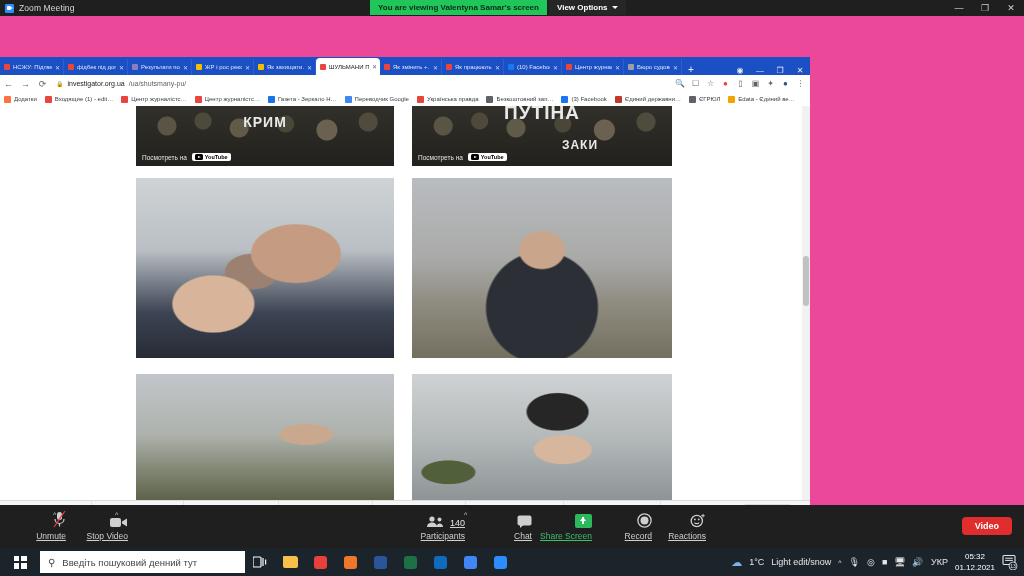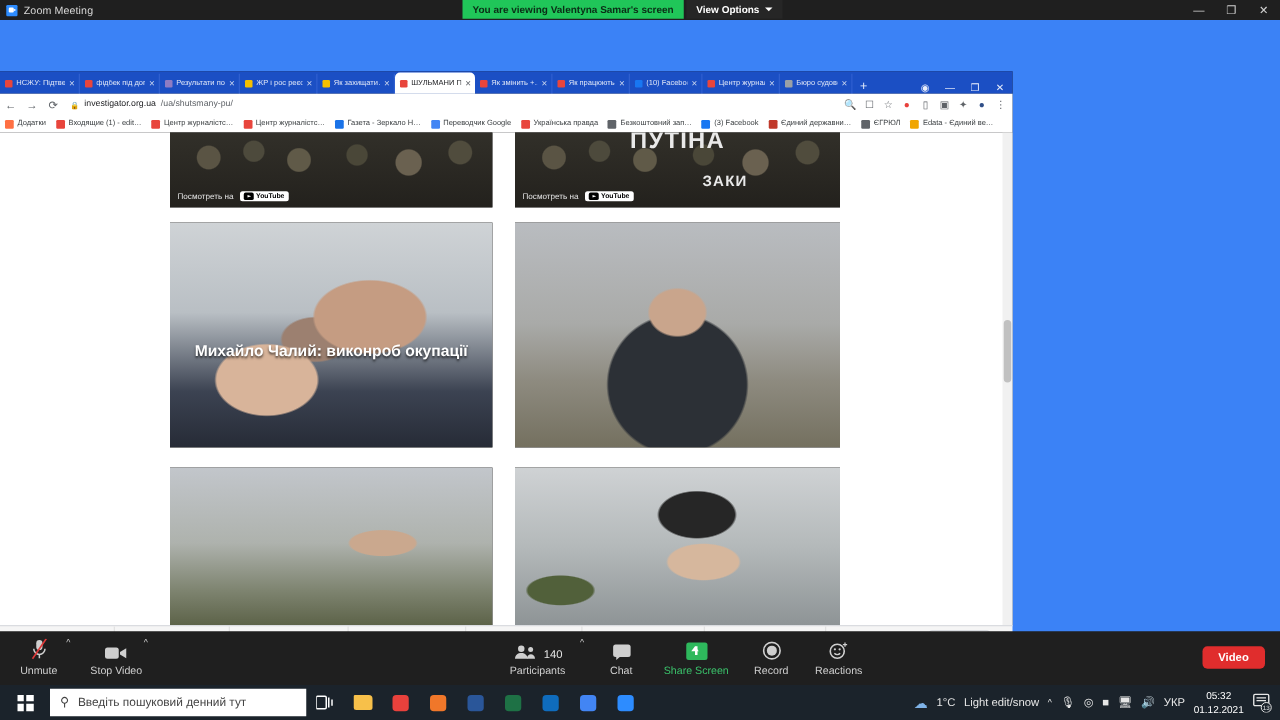--- a/index.html
+++ b/index.html
@@ -1,20 +1,20 @@
 <!DOCTYPE html>
 <html><head>
 <meta charset="utf-8">
 <style>
   * { box-sizing: border-box; margin:0; padding:0; }
   html,body { width:1024px; height:576px; overflow:hidden; background:#1a1a1a;
     font-family:"Liberation Sans", sans-serif; }
 
   
-  #zoom-window { position:absolute; inset:0; background:#3b82f6; }
+  #zoom-window { position:absolute; inset:0; background:#ec4899; }
 
   
   .zoom-titlebar { position:absolute; left:0; top:0; width:1024px; height:16px;
       background:#1f1f1f; display:flex; align-items:center; }
   .zoom-titlebar .zt-icon { width:9px;height:9px;margin-left:5px;margin-right:5px;
       background:#2d8cff;border-radius:1px; position:relative; }
   .zoom-titlebar .zt-icon::after{content:"";position:absolute;left:1.5px;top:2.5px;
       width:4px;height:4px;background:#fff;border-radius:1px;}
   .zoom-titlebar .zt-icon::before{content:"";position:absolute;left:5.5px;top:3px;
       width:0;height:0;border-top:1.5px solid transparent;border-bottom:1.5px solid transparent;
@@ -162,22 +162,22 @@
   .cam-name{position:absolute;left:4px;bottom:3px;display:flex;align-items:center;gap:4px;
       background:rgba(20,20,20,.55);padding:2px 5px;border-radius:2px;color:#fff;font-size:8px;}
   .bars{display:flex;align-items:flex-end;gap:1px;height:7px;}
   .bars i{width:1.5px;background:#fff;display:block;}
   .bars i:nth-child(1){height:2px;} .bars i:nth-child(2){height:3.5px;}
   .bars i:nth-child(3){height:5px;} .bars i:nth-child(4){height:7px;}
   .cam-side{position:absolute;left:0;top:42px;width:3px;height:28px;background:#6e6a62;}
 
   
   #zoombar{position:absolute;left:0;top:505px;width:1024px;height:43px;background:#1f1f1f;}
-  .zitem{position:absolute;top:6px;display:flex;flex-direction:column;align-items:center;
-     color:#cfcfcf;font-size:8.5px;gap:3px;width:70px;margin-left:-35px;}
+  .zitem{position:absolute;top:6px;display:flex;flex-direction:column;align-items:flex-end;
+     color:#cfcfcf;font-size:8.5px;gap:3px;width:70px;margin-left:-35px;text-decoration:underline;}
   .zitem .zlbl{font-size:8.5px;}
   .zicon{height:17px;display:flex;align-items:flex-end;justify-content:center;gap:3px;}
   .chev{color:#cfcfcf;font-size:7px;position:absolute;top:6px;}
   .leave-btn{position:absolute;right:12px;top:12px;background:#e02d2d;color:#fff;font-size:9px;
       font-weight:bold;padding:4px 13px;border-radius:4px;}
 
   
   #taskbar{position:absolute;left:0;top:548px;width:1024px;height:28px;background:#1b232b;
       display:flex;align-items:center;}
   .startbtn{width:40px;height:28px;display:flex;align-items:center;justify-content:center;}
@@ -353,20 +353,21 @@
         </span>
         <span class="bm">
           <span class="bf" style="background:transparent"></span>
         </span>
       </div>
 
     <div class="page">
 
       <div class="card" style="left:136px;top:-40px;width:258px;height:100px;">
         <div class="art-soldiers"></div>
+        <div class="big-word" style="top:48px;font-size:14px;">КРИМ</div>
         <div class="yt-row">
           <span>Посмотреть на</span>
           <span class="yt-logo">
             <span class="yt-play"></span>
             <span>YouTube</span>
           </span>
         </div>
       </div>
 
       <div class="card" style="left:412px;top:-40px;width:260px;height:100px;">
@@ -377,21 +378,20 @@
           <span>Посмотреть на</span>
           <span class="yt-logo">
             <span class="yt-play"></span>
             <span>YouTube</span>
           </span>
         </div>
       </div>
 
       <div class="card" style="left:136px;top:72px;width:258px;height:180px;">
         <div class="art-press"></div>
-        <div class="cap" style="top:96px;padding:0 14px;">Михайло Чалий: виконроб окупації</div>
       </div>
 
       <div class="card" style="left:412px;top:72px;width:260px;height:180px;">
         <div class="art-winter"></div>
       </div>
 
       <div class="card" style="left:136px;top:268px;width:258px;height:126px;">
         <div class="art-winter2"></div>
       </div>
       <div class="card" style="left:412px;top:268px;width:260px;height:126px;">

